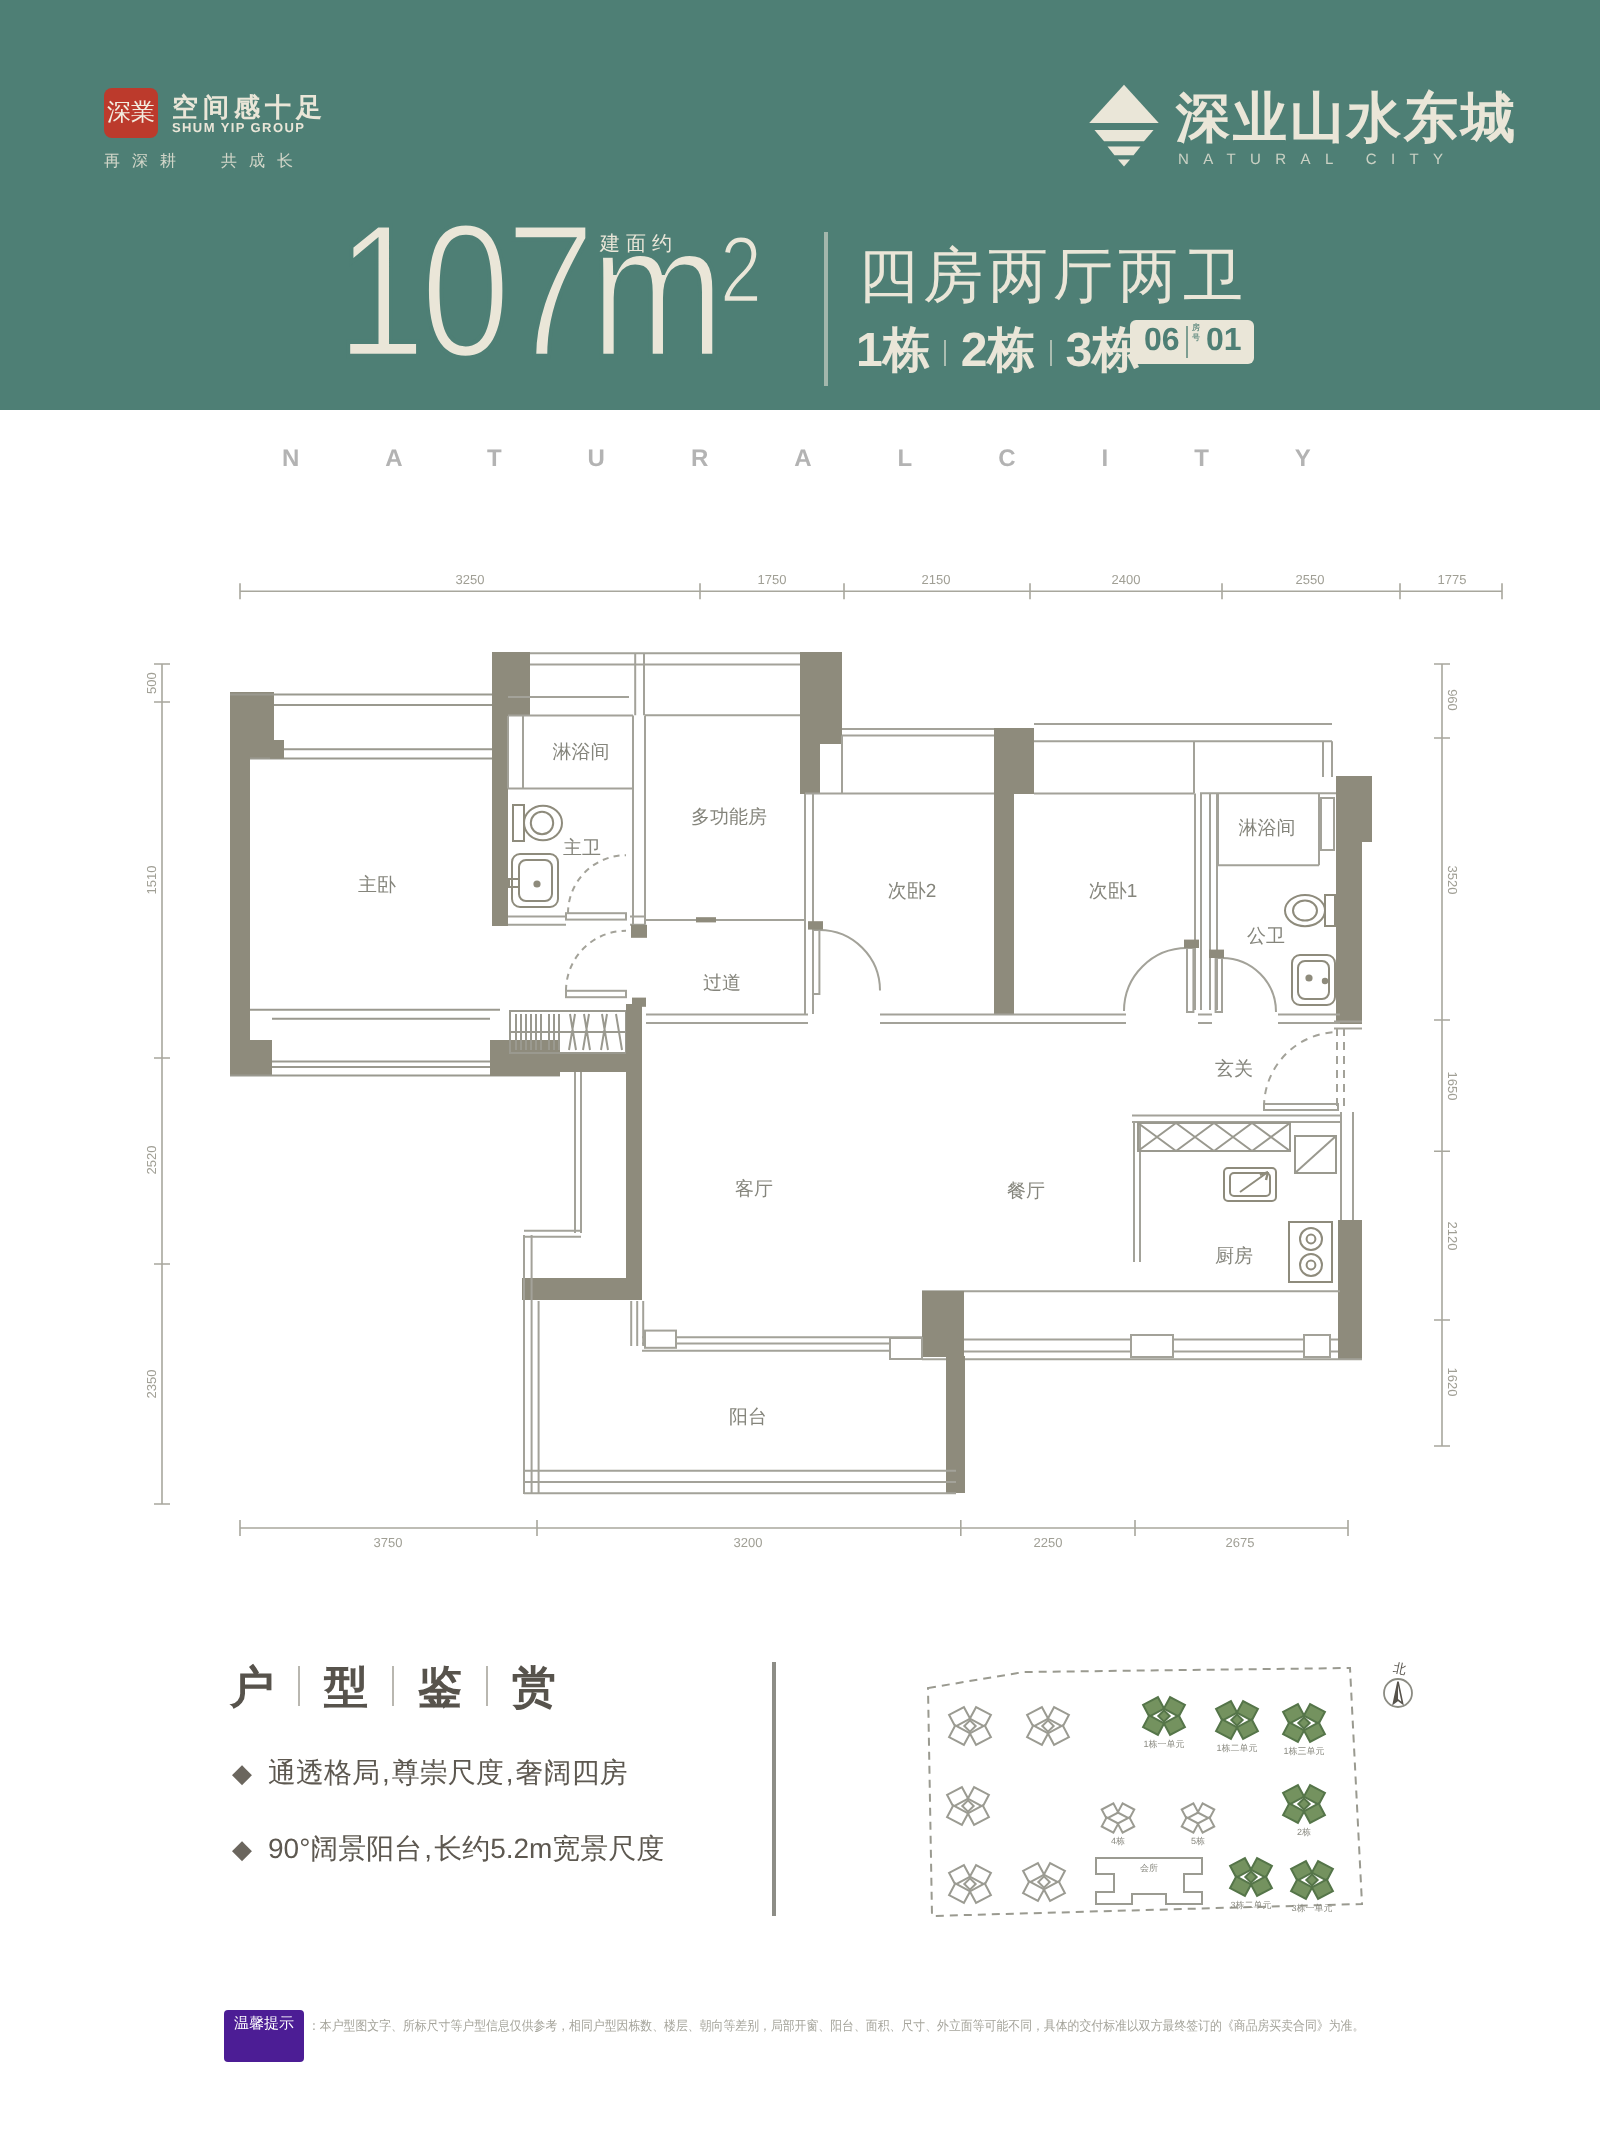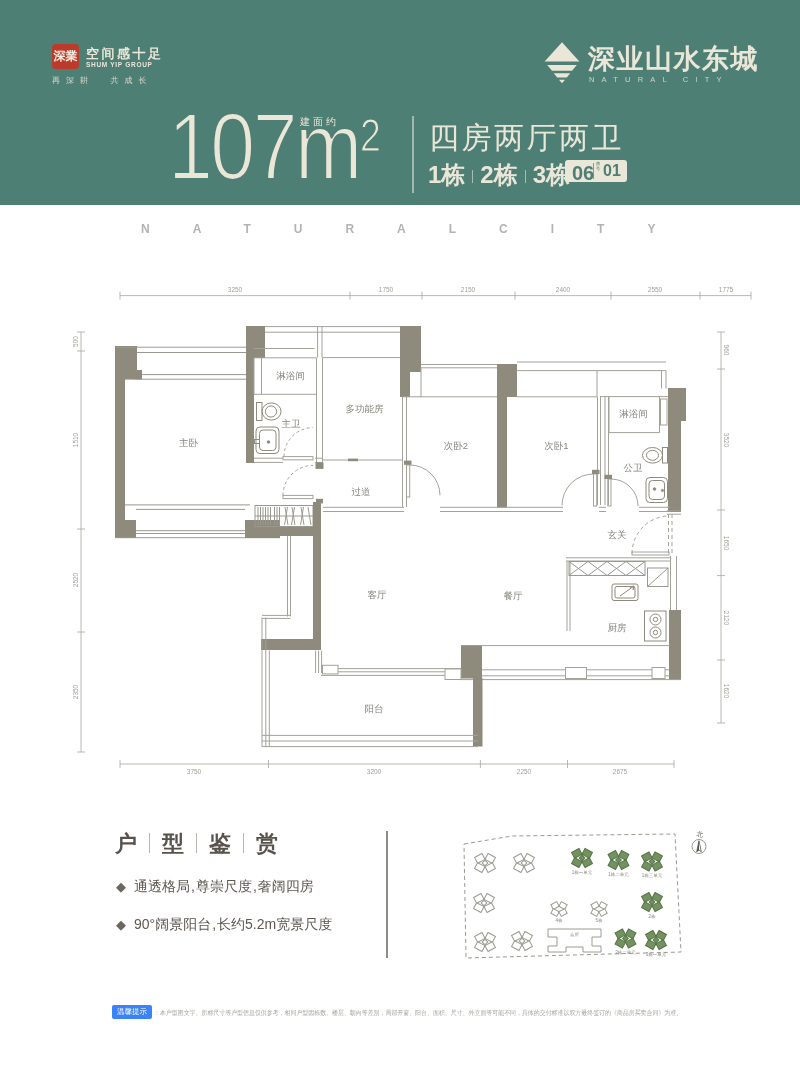--- a/index.html
+++ b/index.html
@@ -7,21 +7,21 @@
 .abs{position:absolute}
 .header{position:absolute;left:0;top:0;width:800px;height:205px;background:#4e7f75}
 .cream{color:#eae6d8}
 </style>
 </head>
 <body>
 <div class="page">
 
 <div class="header"></div>
 
-<div class="abs" style="left:52px;top:44px;width:27px;height:25px;background:#bc3a2c;border-radius:4px;color:#f3ede0;font-size:12px;font-weight:bold;text-align:center;line-height:25px;letter-spacing:0">深業</div>
+<div class="abs" style="left:52px;top:44px;width:27px;height:25px;background:#bc3a2c;border-radius:4px;color:#f3ede0;font-size:12px;font-weight:normal;text-align:center;line-height:25px;letter-spacing:0">深業</div>
 
 <div class="abs cream" style="left:86px;top:45px;font-size:13px;letter-spacing:2.5px;font-weight:bold">空间感十足</div>
 
 <div class="abs cream" style="left:86px;top:61px;font-size:6.5px;letter-spacing:0.7px;font-weight:bold">SHUM YIP GROUP</div>
 
 <div class="abs cream" style="left:52px;top:75px;font-size:8px;letter-spacing:6px;opacity:.85">再深耕&nbsp;&nbsp;共成长</div>
 
 <svg class="abs" style="left:542px;top:38px" width="40" height="47" viewBox="0 0 46 52">
 <polygon points="3,26 23,4 43,26" fill="#eae6d8"></polygon>
 <polygon points="6,30 40,30 34.5,36.5 11.5,36.5" fill="#eae6d8"></polygon>
@@ -39,21 +39,21 @@
 
 <div class="abs cream" style="left:300px;top:115px;font-size:10px;letter-spacing:3px">建面约</div>
 
 <div class="abs" style="left:412px;top:116px;width:2px;height:77px;background:rgba(234,230,216,.55)"></div>
 
 <div class="abs cream" style="left:429px;top:118px;font-size:30px;letter-spacing:2.5px;font-weight:normal">四房两厅两卫</div>
 
 <div class="abs cream" style="left:428px;top:159px;font-size:24px;font-weight:bold">1栋<span style="display:inline-block;width:1px;height:13px;background:rgba(234,230,216,.6);margin:0 7px"></span>2栋<span style="display:inline-block;width:1px;height:13px;background:rgba(234,230,216,.6);margin:0 7px"></span>3栋</div>
 
 <div class="abs" style="left:565px;top:160px;width:62px;height:22px;background:#eae6d8;border-radius:3px;color:#4e7f75;font-weight:bold">
-<span class="abs" style="left:7px;top:2px;font-size:20px">06</span>
+<span class="abs" style="left:7px;top:2px;font-size:16px">06</span>
 <span class="abs" style="left:28px;top:3px;width:1px;height:16px;background:#4e7f75;opacity:.7"></span>
 <span class="abs" style="left:31px;top:2px;font-size:4px;line-height:4.5px;opacity:.8">房<br>号</span>
 <span class="abs" style="left:38px;top:2px;font-size:16px">01</span>
 </div>
 
 <div class="abs" style="left:141px;top:222px;font-size:12px;color:#b3b3b3;letter-spacing:43px;font-weight:bold;white-space:nowrap">NATURALCITY</div>
 
 <svg class="abs" style="left:0;top:0" width="800" height="1078" viewBox="0 0 800 1078" fill="none" stroke-linecap="butt">
 <g stroke="#a3a299" stroke-width="1">
 
@@ -362,16 +362,16 @@
 <text x="599" y="922">5栋</text>
 <text x="574.5" y="935.5">会所</text>
 </g>
 
 <circle cx="699" cy="846.5" r="7" stroke="#8b8b82" stroke-width="0.9"></circle>
 <path d="M699,840.8 L701.3,851.8 L699,850 L696.7,851.8 Z" fill="none" stroke="#57534c" stroke-width="0.8"></path>
 <path d="M699,840.8 L699,850 L696.7,851.8 Z" fill="#57534c" stroke="none"></path>
 <text x="700" y="836.5" fill="#57534c" font-size="6.5" text-anchor="middle" font-family="Liberation Sans" stroke="none" transform="rotate(12 700 834)">北</text>
 </svg>
 
-<div class="abs" style="left:112px;top:1005px;width:40px;height:14px;background:#3b82f6;border-radius:2px;color:#fff;font-size:7.5px;text-align:center;line-height:13.5px">温馨提示</div>
+<div class="abs" style="left:112px;top:1005px;width:40px;height:26px;background:#4c1d95;border-radius:2px;color:#fff;font-size:7.5px;text-align:center;line-height:13.5px">温馨提示</div>
 
 <div class="abs" style="left:154px;top:1008.5px;font-size:6.6px;color:#a5a49b;white-space:nowrap;transform:scaleX(0.9);transform-origin:left center">：本户型图文字、所标尺寸等户型信息仅供参考，相同户型因栋数、楼层、朝向等差别，局部开窗、阳台、面积、尺寸、外立面等可能不同，具体的交付标准以双方最终签订的《商品房买卖合同》为准。</div>
 </div>
 
 </body></html>

